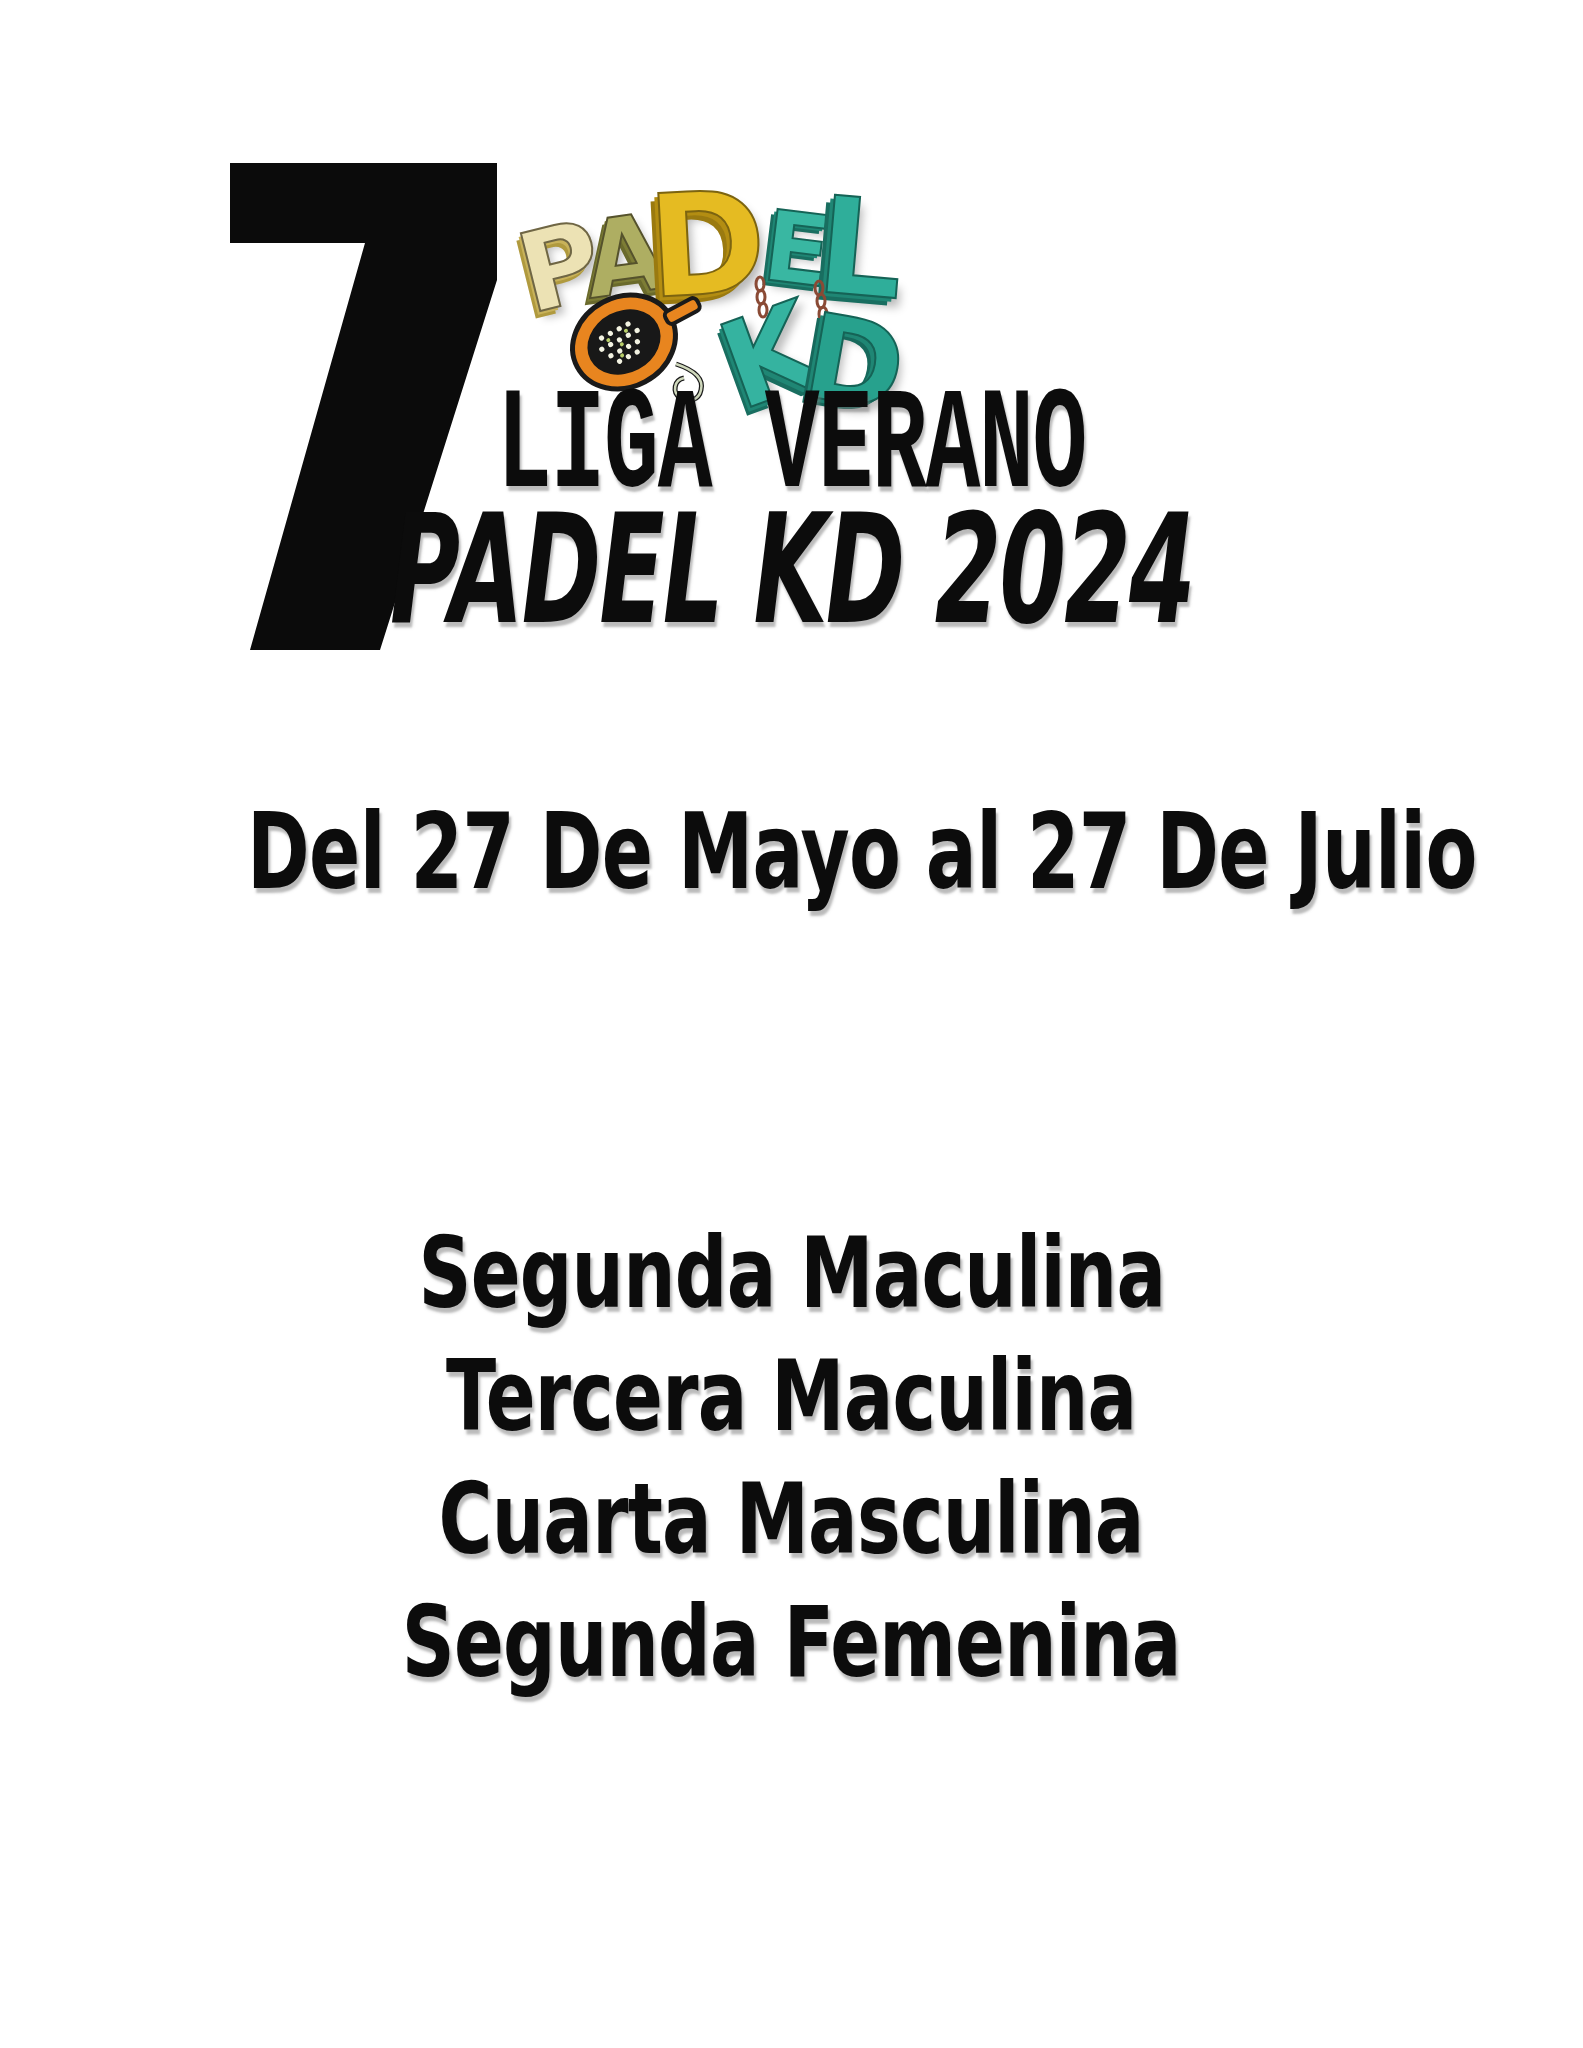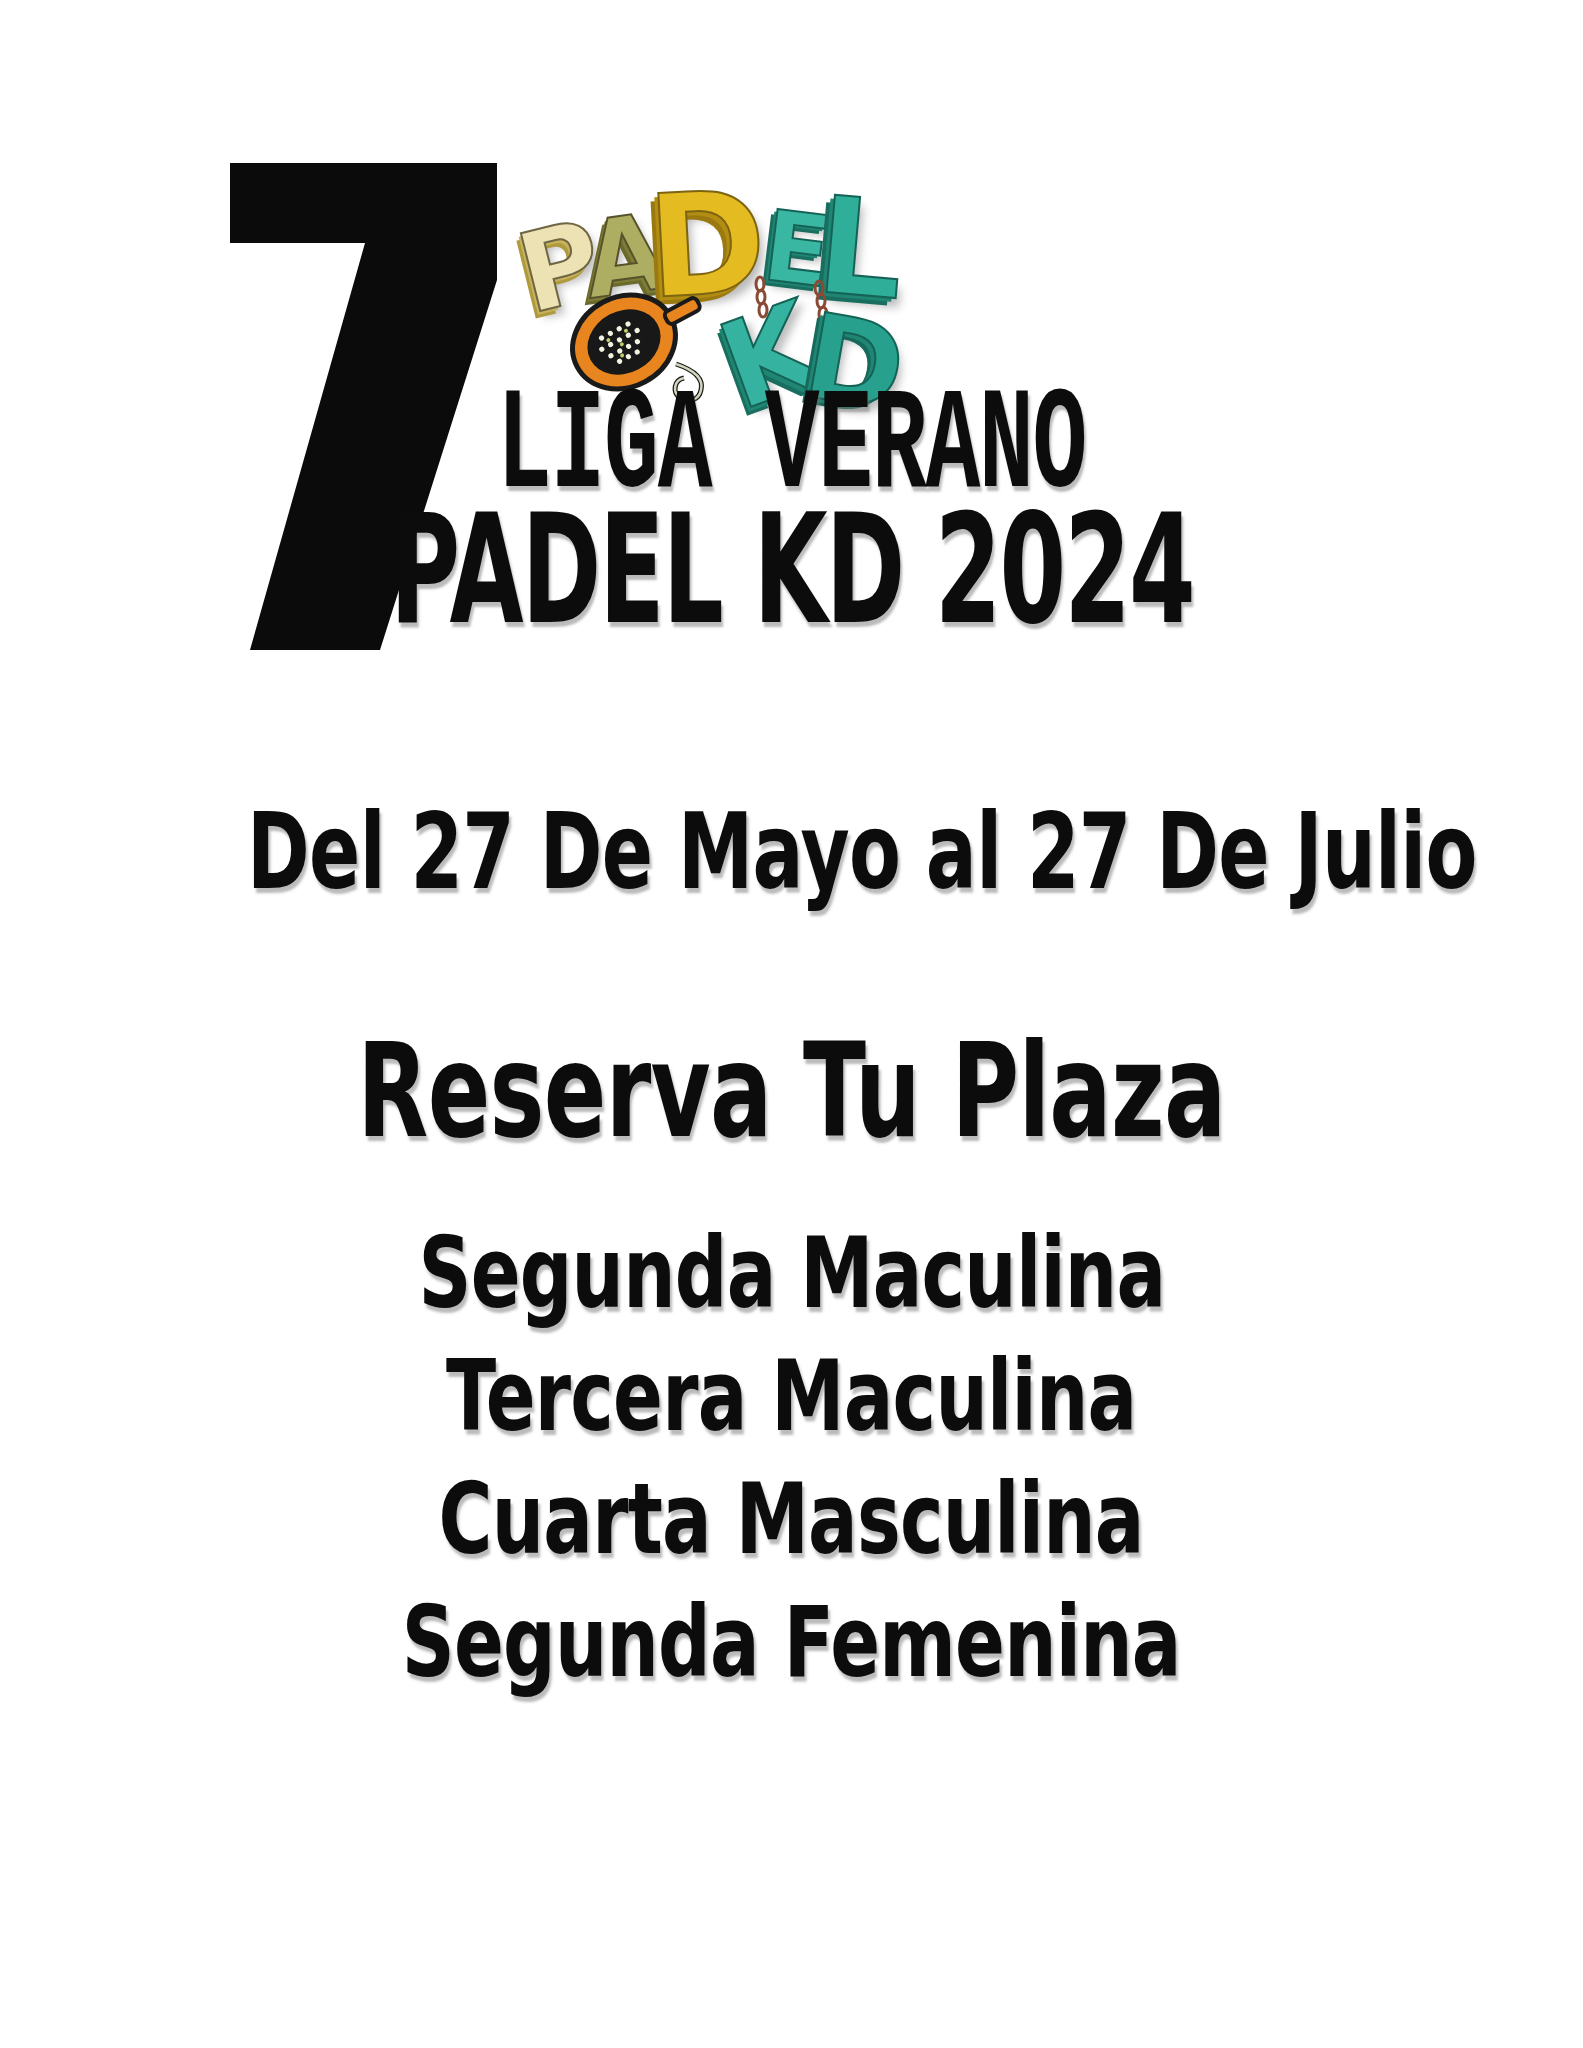--- a/index.html
+++ b/index.html
@@ -100,21 +100,21 @@
     color: #0c0c0c;
     line-height: 1;
   }
   .squeeze {
     display: inline-block;
     transform-origin: 50% 50%;
     text-shadow: 3px 5px 3px rgba(120,120,120,0.5);
   }
   .title1 { top: 375px; font-size: 145px; font-family: Liberation Mono, monospace; }
   .title1 .squeeze { transform: scaleX(0.63); letter-spacing: -2px; }
-  .title2 { top: 494px; font-size: 152px; }
+  .title2 { top: 494px; font-size: 152px; font-style: italic; }
   .title2 .squeeze { transform: scaleX(0.63); letter-spacing: -3px; }
   .date-line { top: 800px; font-size: 105px; padding-left: 8px; }
   .date-line .squeeze { transform: scaleX(0.72); letter-spacing: -1px; }
   .cta-line { top: 1026px; font-size: 130px; }
   .cta-line .squeeze { transform: scaleX(0.71); letter-spacing: -1px; }
 
   .categories {
     position: absolute;
     top: 1212px;
     left: 0;
@@ -203,23 +203,20 @@
     <span class="squeeze">LIGA VERANO</span>
   </div>
   <div class="center-line title2">
     <span class="squeeze">PADEL KD 2024</span>
   </div>
 
   <div class="center-line date-line">
     <span class="squeeze">Del 27 De Mayo al 27 De Julio</span>
   </div>
 
-  <div class="center-line cta-line">
-    <span class="squeeze">Reserva Tu Plaza</span>
-  </div>
 
   <div class="categories">
     <div class="category-line">
       <span class="squeeze">Segunda Maculina</span>
     </div>
     <div class="category-line">
       <span class="squeeze">Tercera Maculina</span>
     </div>
     <div class="category-line">
       <span class="squeeze">Cuarta Masculina</span>

